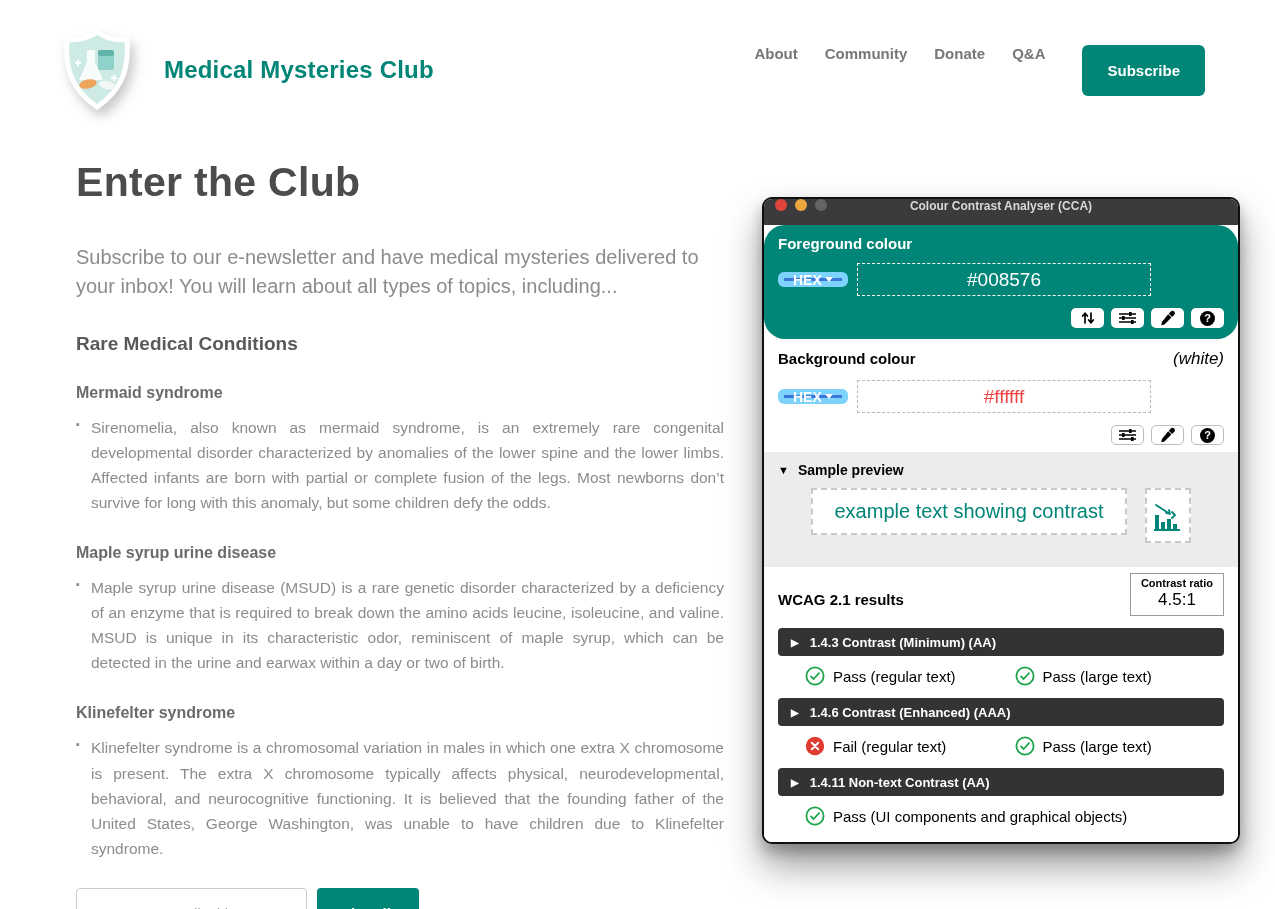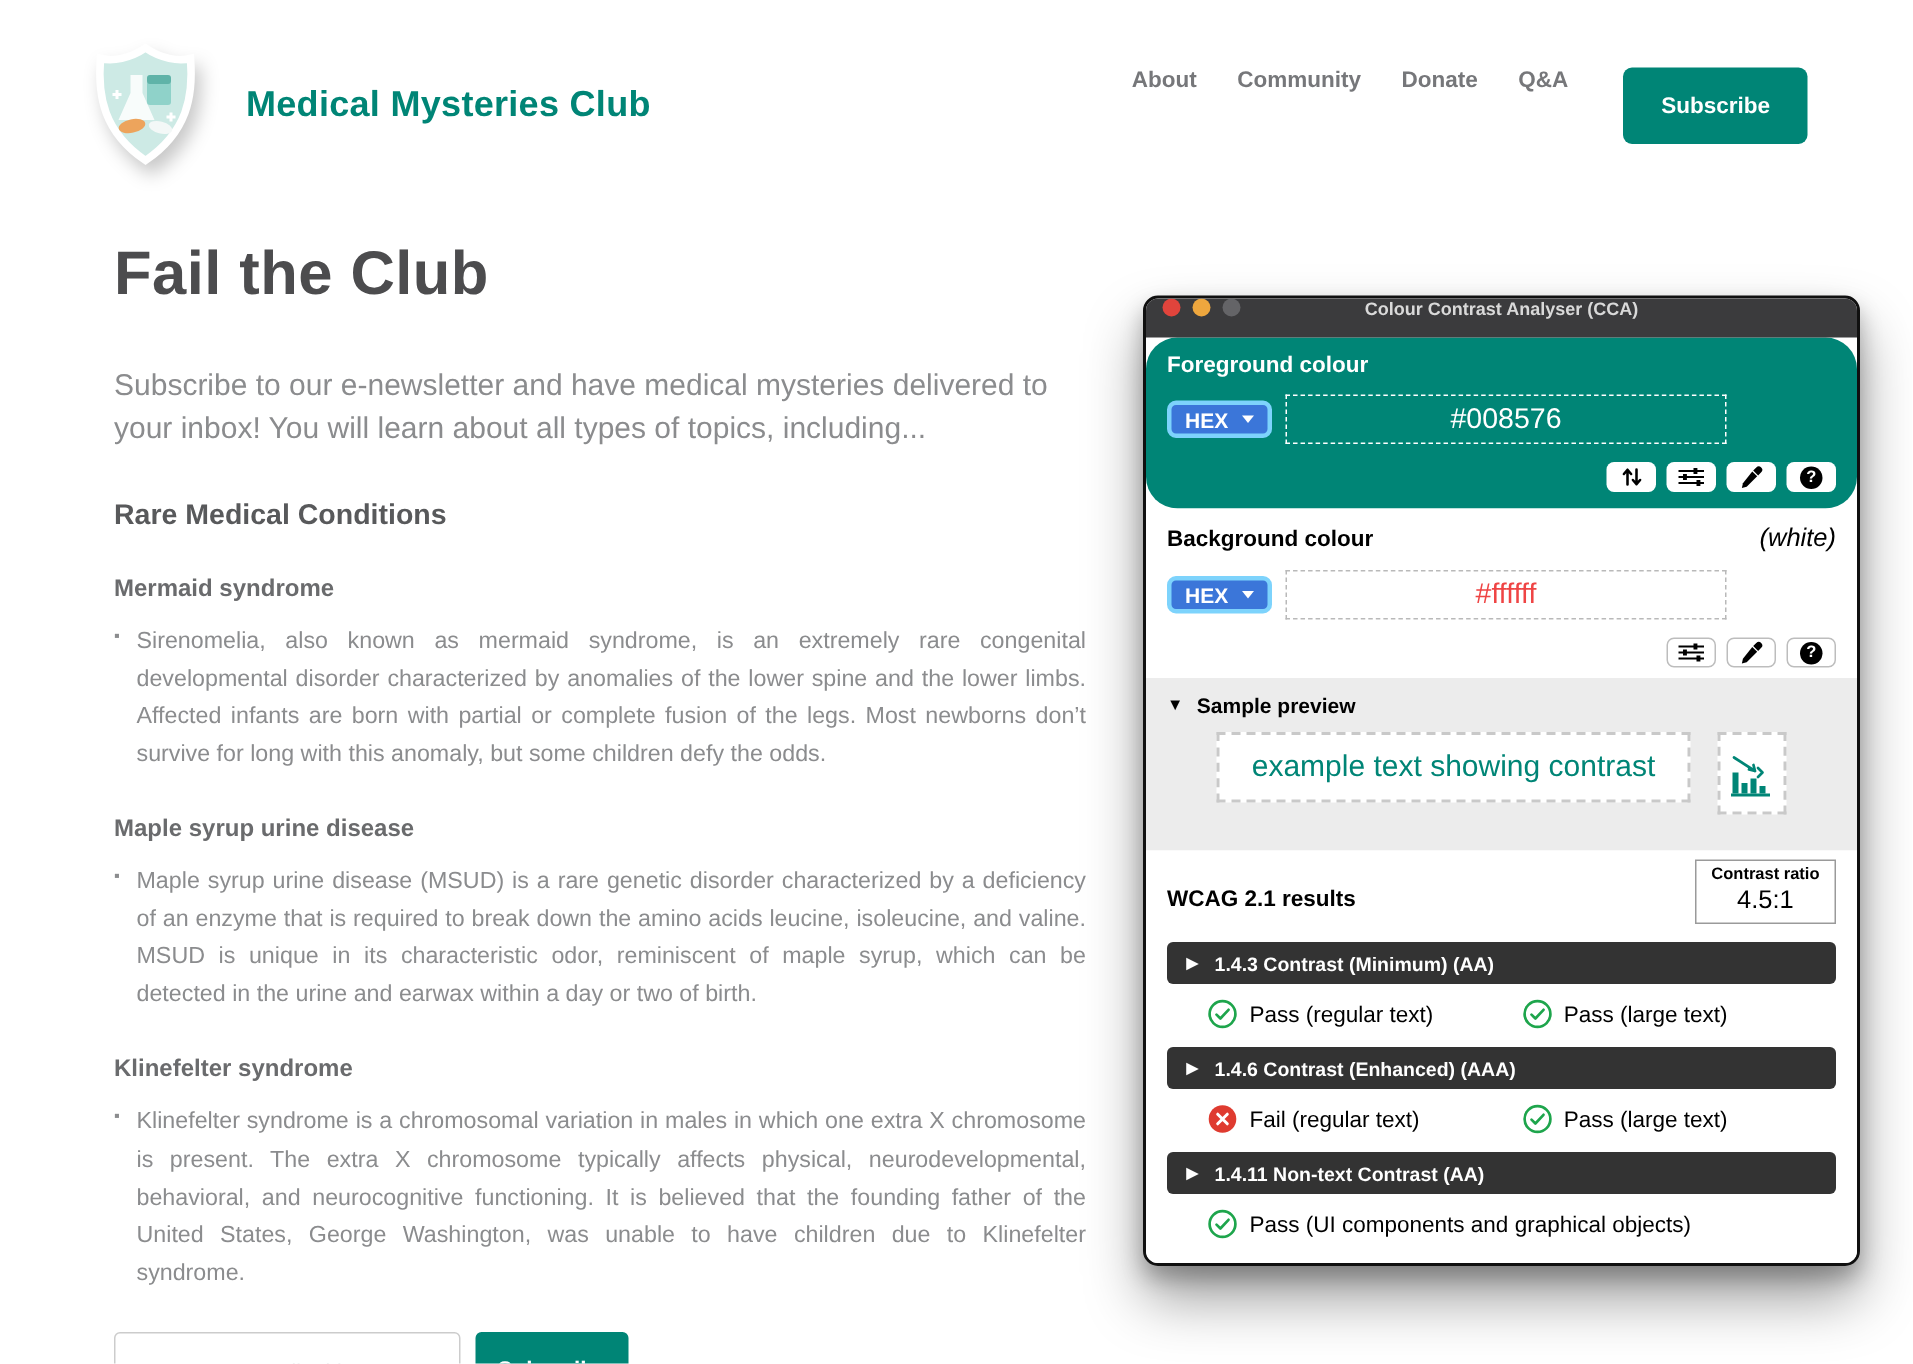--- a/index.html
+++ b/index.html
@@ -58,21 +58,21 @@
   .light.red { background:#e1443c; }
   .light.yellow { background:#eea73e; }
   .light.gray { background:#646467; }
   .cca-title { position:absolute; left:0; right:0; text-align:center; color:#d9d9d9; font-size:12px; font-weight:bold; }
 
   .cca-fg { background:#008576; height:114px; padding:10px 14px 0;border-radius:21px; }
   .sec-label-light { color:#fff; font-size:15px; font-weight:bold; }
   .sec-label-dark { color:#000; font-size:15px; font-weight:bold; }
   .color-row { display:flex; align-items:center; margin-top:11px; }
   .hex-select {
-    width:70px; height:25px; background:#3b76d9; border:3px solid #7dd3fc; border-radius:6px;
+    width:70px; height:15px; background:#3b76d9; border:6px solid #7dd3fc; border-radius:6px;
     color:#fff; font-size:14px; font-weight:bold; display:flex; align-items:center;
     justify-content:space-between; padding:0 9px; cursor:pointer;
   }
   .chev { width:0; height:0; border-left:4px solid transparent; border-right:4px solid transparent; border-top:5px solid #fff; }
   .hex-value {
     width:294px; height:33px; margin-left:9px; display:flex; align-items:center; justify-content:center;
     font-size:19px; cursor:text;
   }
   .hex-value.on-teal { border:1px dashed #ffffff; color:#ffffff; }
   .hex-value.on-white { border:1px dashed #b9b9b9; color:#ef4444; }
@@ -139,21 +139,21 @@
   <nav class="nav">
     <a class="nav-link">About</a>
     <a class="nav-link">Community</a>
     <a class="nav-link">Donate</a>
     <a class="nav-link">Q&amp;A</a>
     <button class="nav-subscribe">Subscribe</button>
   </nav>
 </header>
 
 <main class="main">
-  <h1 class="page-title">Fail the Club</h1>
+  <h1 class="page-title">Enter the Club</h1>
   <p class="intro">Subscribe to our e-newsletter and have medical mysteries delivered to your inbox! You will learn about all types of topics, including...</p>
   <h2 class="section-title">Rare Medical Conditions</h2>
 
   <h3 class="topic-title">Mermaid syndrome</h3>
   <ul class="topic-list">
     <li>Sirenomelia, also known as mermaid syndrome, is an extremely rare congenital developmental disorder characterized by anomalies of the lower spine and the lower limbs. Affected infants are born with partial or complete fusion of the legs. Most newborns don’t survive for long with this anomaly, but some children defy the odds.</li>
   </ul>
 
   <h3 class="topic-title">Maple syrup urine disease</h3>
   <ul class="topic-list">

